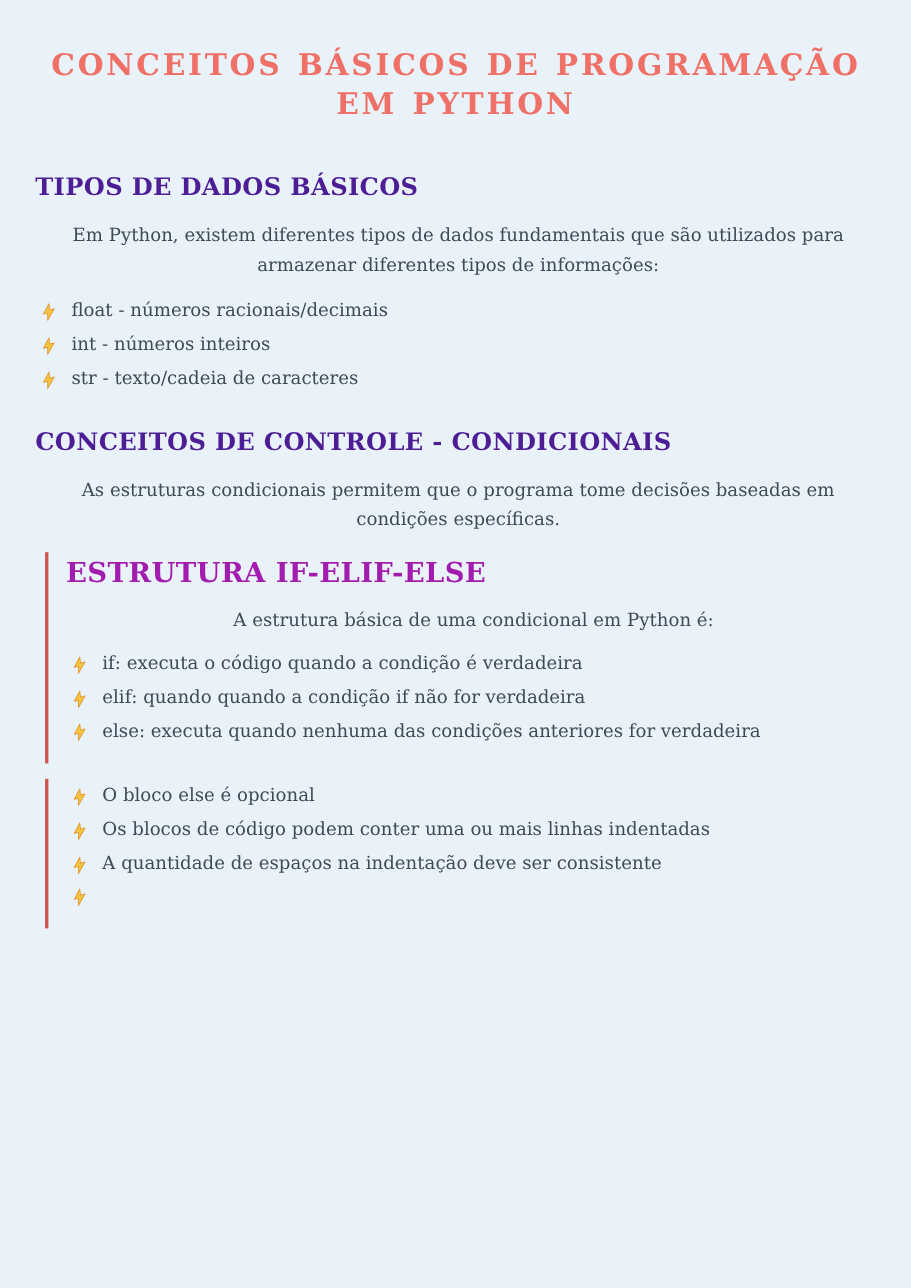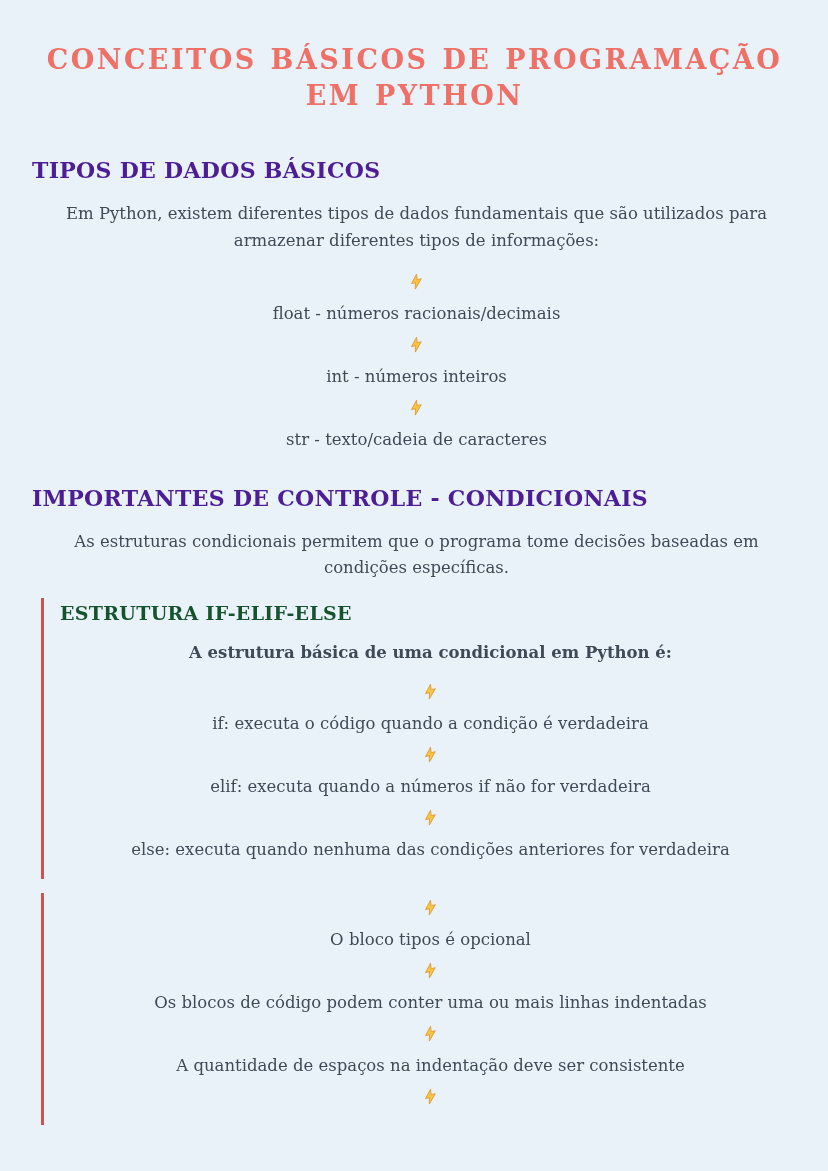--- a/index.html
+++ b/index.html
@@ -48,51 +48,49 @@
     padding-left: 4px;
     text-align: center;
   }
   .bolt-list {
     list-style: none;
     margin: 0;
     padding: 0 0 0 4px;
   }
   .bolt-item {
     display: flex;
-    align-items: center;
+    align-items: flex-end;
     gap: 12px;
     font-size: 16.5px;
     line-height: 1.33;
     margin-bottom: 9px;
-    flex-direction: column;
   }
   .bolt {
     flex: 0 0 auto;
     width: 17px;
     height: 19px;
     margin-top: 1px;
   }
   .bolt svg {
     display: block;
   }
   .sub-block {
     border-left: 3px solid #cd544e;
     margin: 0 0 14px 9px;
     padding: 4px 0 10px 16px;
   }
   .sub-heading {
     margin: 0 0 16px 0;
-    color: #14532d;
-    font-size: 19px;
+    color: #a21caf;
+    font-size: 25px;
     font-weight: bold;
     letter-spacing: 0.3px;
   }
   .sub-block .body-text {
     margin-bottom: 14px;
-    font-weight: bold;
   }
 </style>
 </head>
 <body>
 
 <div class="page">
 
   <h1 class="doc-title">CONCEITOS BÁSICOS DE PROGRAMAÇÃO EM PYTHON</h1>
 
   <div class="section">
@@ -120,63 +118,63 @@
             <svg viewBox="0 0 24 24" width="17" height="19">
               <path d="M14.5 2 L4.5 13.2 h5.6 L7.8 22 L19.5 9.8 h-6 Z" fill="#f8c63e" stroke="#e09a36" stroke-width="1.2" stroke-linejoin="round" transform="rotate(-14 12 12)"></path>
             </svg>
           </span>
         <span>str - texto/cadeia de caracteres</span>
       </li>
     </ul>
   </div>
 
   <div class="section">
-    <h2 class="section-heading">IMPORTANTES DE CONTROLE - CONDICIONAIS</h2>
+    <h2 class="section-heading">CONCEITOS DE CONTROLE - CONDICIONAIS</h2>
     <p class="body-text">As estruturas condicionais permitem que o programa tome decisões baseadas em condições específicas.</p>
 
     <div class="sub-block">
       <h3 class="sub-heading">ESTRUTURA IF-ELIF-ELSE</h3>
       <p class="body-text">A estrutura básica de uma condicional em Python é:</p>
       <ul class="bolt-list">
         <li class="bolt-item">
           <span class="bolt">
               <svg viewBox="0 0 24 24" width="17" height="19">
                 <path d="M14.5 2 L4.5 13.2 h5.6 L7.8 22 L19.5 9.8 h-6 Z" fill="#f8c63e" stroke="#e09a36" stroke-width="1.2" stroke-linejoin="round" transform="rotate(-14 12 12)"></path>
               </svg>
             </span>
           <span>if: executa o código quando a condição é verdadeira</span>
         </li>
         <li class="bolt-item">
           <span class="bolt">
               <svg viewBox="0 0 24 24" width="17" height="19">
                 <path d="M14.5 2 L4.5 13.2 h5.6 L7.8 22 L19.5 9.8 h-6 Z" fill="#f8c63e" stroke="#e09a36" stroke-width="1.2" stroke-linejoin="round" transform="rotate(-14 12 12)"></path>
               </svg>
             </span>
-          <span>elif: executa quando a números if não for verdadeira</span>
+          <span>elif: quando quando a condição if não for verdadeira</span>
         </li>
         <li class="bolt-item">
           <span class="bolt">
               <svg viewBox="0 0 24 24" width="17" height="19">
                 <path d="M14.5 2 L4.5 13.2 h5.6 L7.8 22 L19.5 9.8 h-6 Z" fill="#f8c63e" stroke="#e09a36" stroke-width="1.2" stroke-linejoin="round" transform="rotate(-14 12 12)"></path>
               </svg>
             </span>
           <span>else: executa quando nenhuma das condições anteriores for verdadeira</span>
         </li>
       </ul>
     </div>
 
     <div class="sub-block">
       <ul class="bolt-list">
         <li class="bolt-item">
           <span class="bolt">
               <svg viewBox="0 0 24 24" width="17" height="19">
                 <path d="M14.5 2 L4.5 13.2 h5.6 L7.8 22 L19.5 9.8 h-6 Z" fill="#f8c63e" stroke="#e09a36" stroke-width="1.2" stroke-linejoin="round" transform="rotate(-14 12 12)"></path>
               </svg>
             </span>
-          <span>O bloco tipos é opcional</span>
+          <span>O bloco else é opcional</span>
         </li>
         <li class="bolt-item">
           <span class="bolt">
               <svg viewBox="0 0 24 24" width="17" height="19">
                 <path d="M14.5 2 L4.5 13.2 h5.6 L7.8 22 L19.5 9.8 h-6 Z" fill="#f8c63e" stroke="#e09a36" stroke-width="1.2" stroke-linejoin="round" transform="rotate(-14 12 12)"></path>
               </svg>
             </span>
           <span>Os blocos de código podem conter uma ou mais linhas indentadas</span>
         </li>
         <li class="bolt-item">

